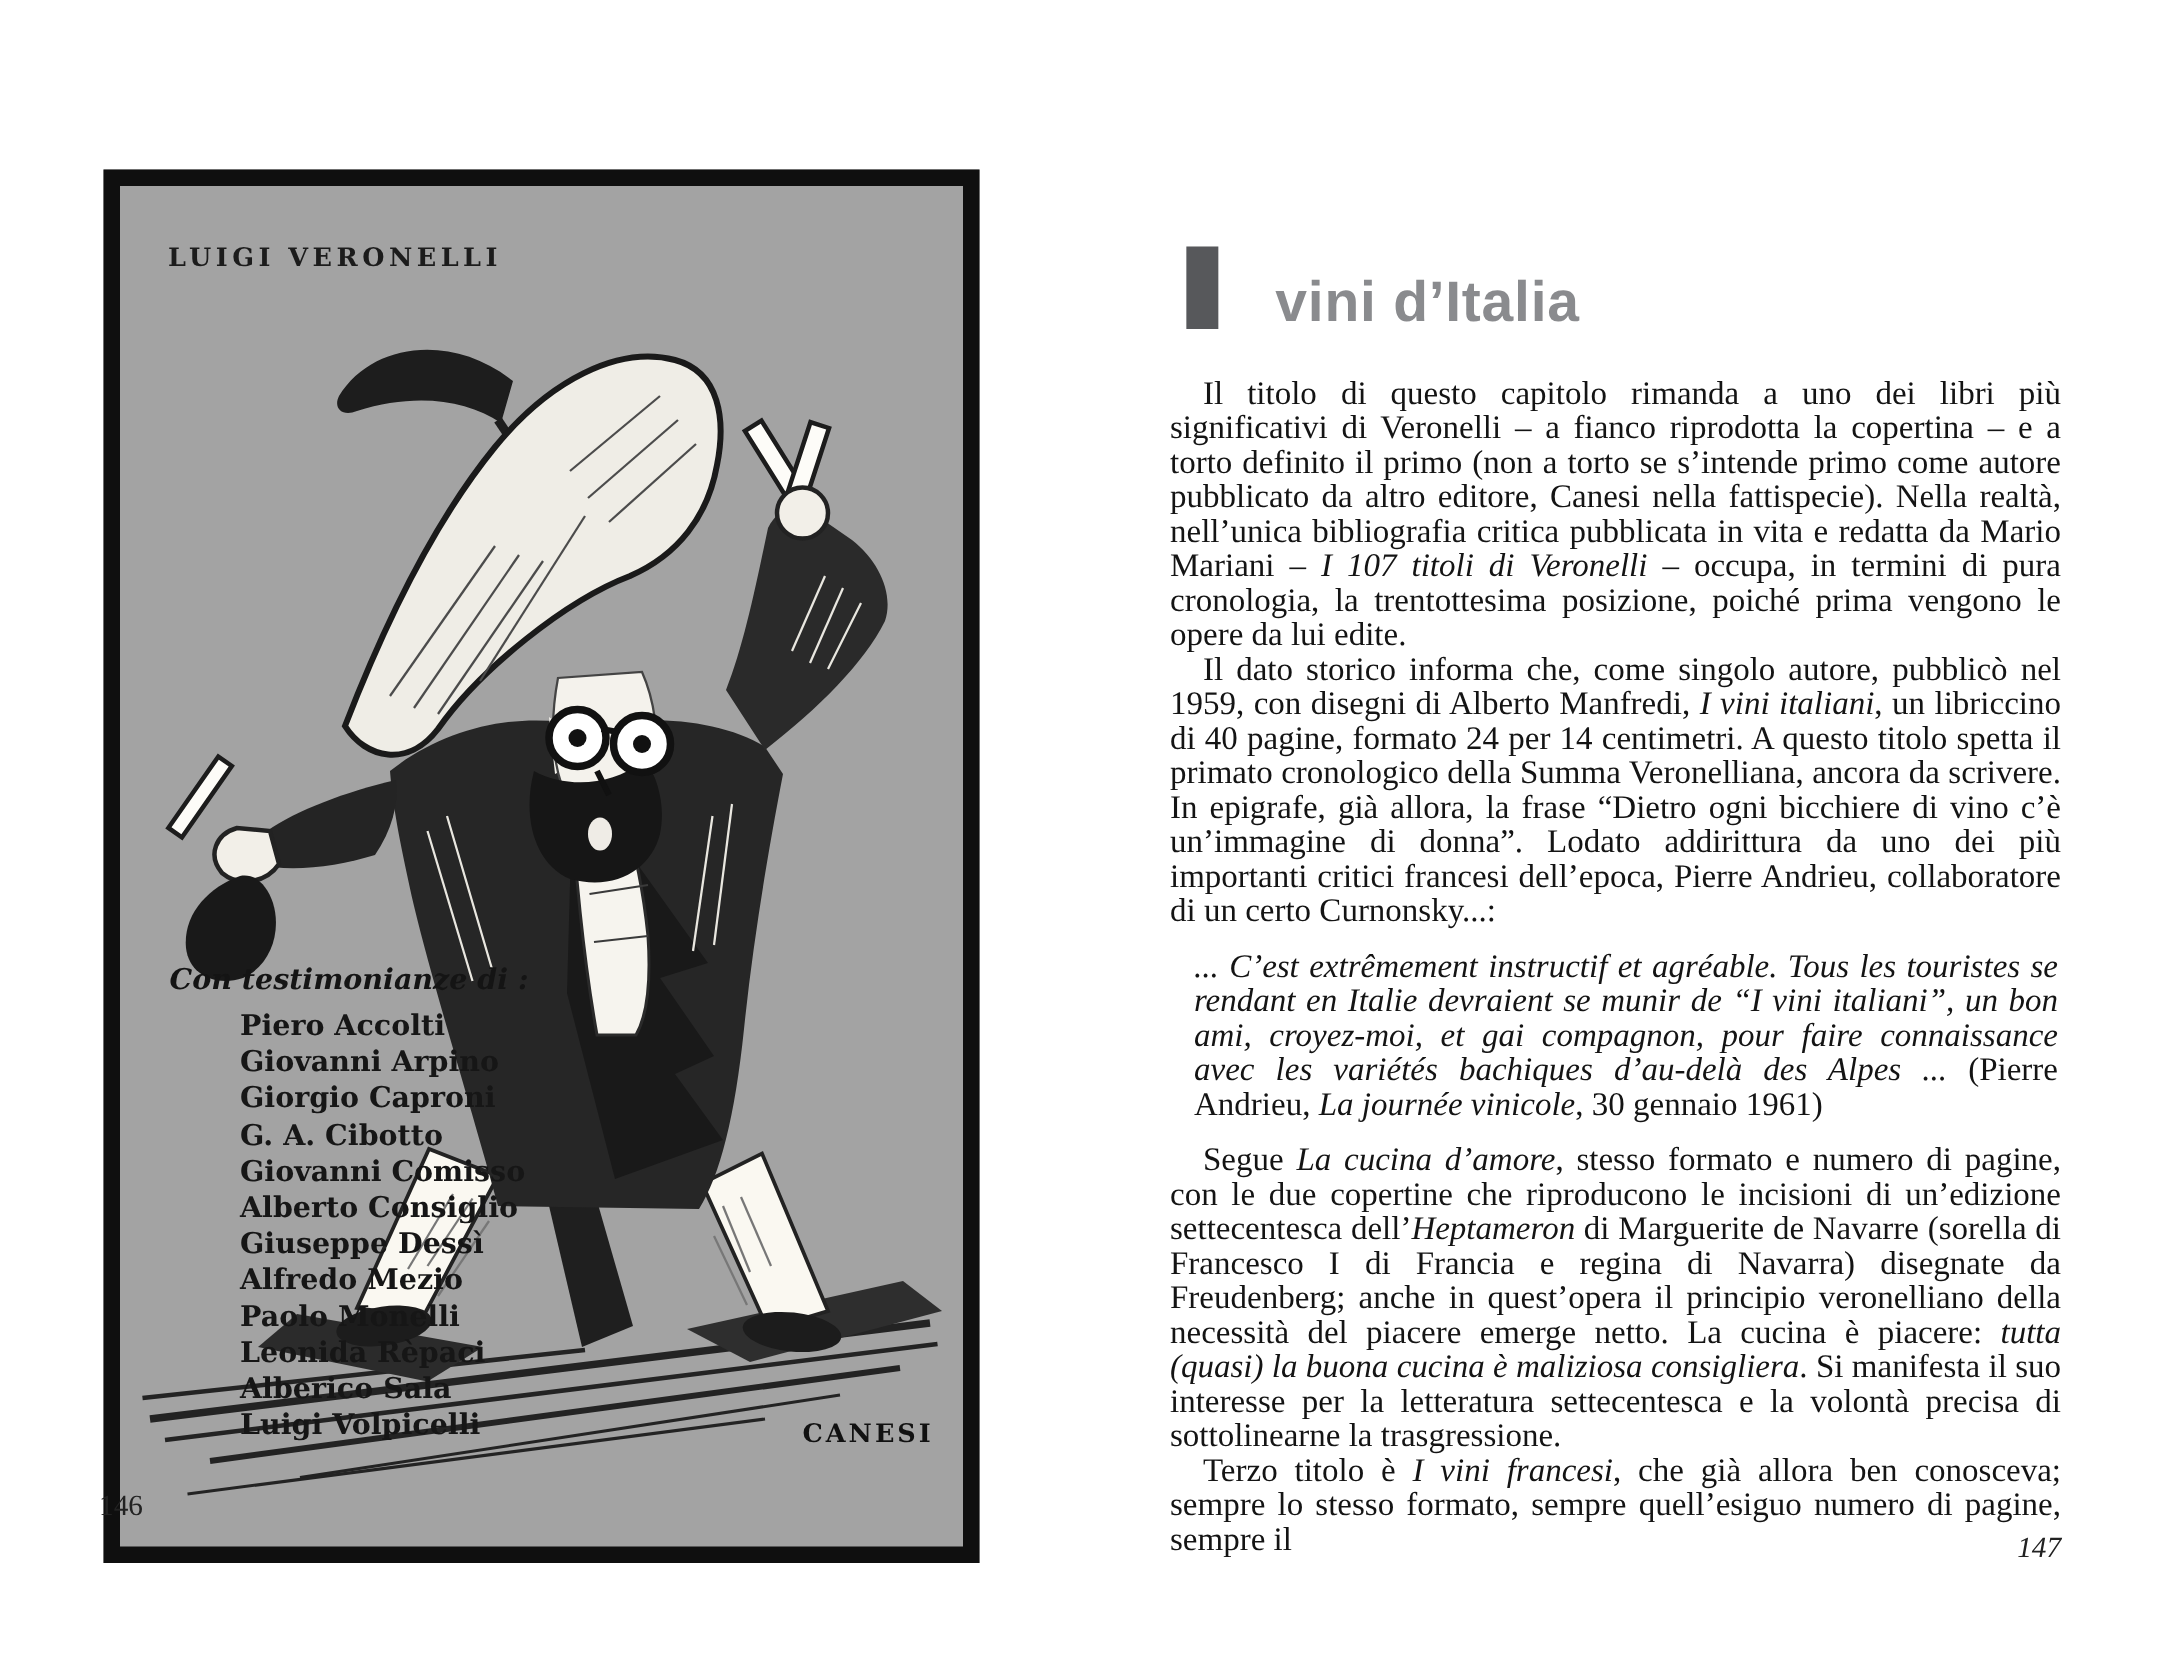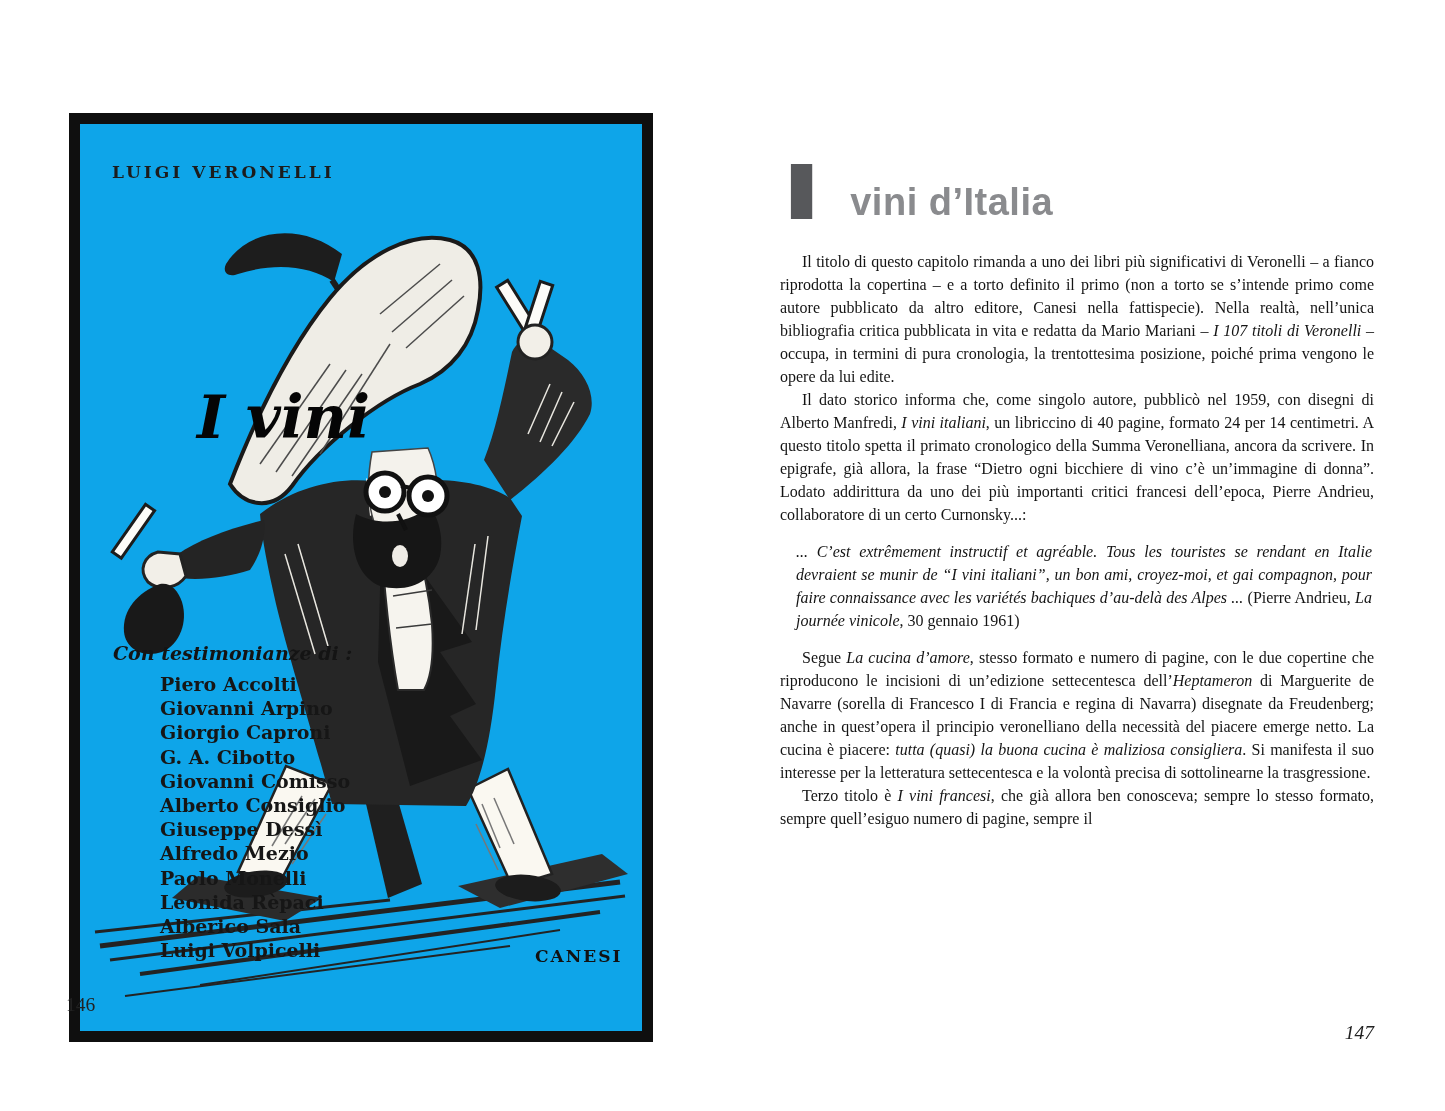--- a/index.html
+++ b/index.html
@@ -3,21 +3,21 @@
 <meta charset="utf-8">
 <style>
   html,body{margin:0;padding:0;}
   body{
     width:1445px;height:1111px;position:relative;background:#ffffff;
     font-family:"Liberation Serif", serif;color:#161616;overflow:hidden;
   }
   
   .cover{
     position:absolute;left:69px;top:113px;width:584px;height:929px;
-    background:#0ea5e9;border:11px solid #0f0f0f;box-sizing:border-box;
+    background:#a3a3a3;border:11px solid #0f0f0f;box-sizing:border-box;
   }
   .cover-inner{position:relative;width:100%;height:100%;}
   .cover-author{
     position:absolute;left:32px;top:38px;
     font-family:"DejaVu Serif", serif;font-size:17px;font-weight:700;
     letter-spacing:3px;color:#1c1c1c;white-space:nowrap;
   }
   .cover-art{position:absolute;left:0;top:60px;width:562px;height:847px;}
   .cover-title1,.cover-title2{
     position:absolute;font-family:"DejaVu Serif", serif;font-style:italic;
@@ -53,21 +53,21 @@
     font-weight:700;font-size:80px;line-height:61px;
     transform:scaleX(1.85);transform-origin:left bottom;
   }
   .heading-rest{
     font-family:"Liberation Sans", sans-serif;font-weight:700;
     font-size:38px;line-height:38px;margin-left:47px;padding-bottom:1px;
     letter-spacing:0.5px;white-space:nowrap;
   }
   .body-col{
     position:absolute;left:780px;top:250px;width:594px;
-    font-size:16px;line-height:23px;text-align:justify;color:#141414;
+    font-size:22px;line-height:23px;text-align:justify;color:#141414;
   }
   .body-col p{margin:0;text-indent:22px;}
   .body-col .para-quote{
     margin:14px 2px 14px 0;padding-left:16px;text-indent:0;
   }
   .body-col i{font-style:italic;}
   .folio-right{
     position:absolute;left:780px;top:1022px;width:594px;text-align:right;
     font-size:19.5px;color:#222;font-style:italic;
   }
@@ -177,21 +177,20 @@
             <path d="M 196 288 L 266 186"></path>
             <path d="M 212 292 L 282 190"></path>
           <path d="M 240 270 L 310 160"></path>
             <path d="M 300 130 L 360 80"></path>
             <path d="M 312 148 L 372 96"></path>
           <path d="M 326 164 L 384 112"></path>
         </g>
       </g>
     </svg>
 
-    <div class="cover-title1">I vini</div>
 
     <div class="testimonials-label">Con testimonianze di :</div>
     <div class="testimonials-list">
         <div>Piero Accolti</div>
         <div>Giovanni Arpino</div>
         <div>Giorgio Caproni</div>
         <div>G. A. Cibotto</div>
         <div>Giovanni Comisso</div>
         <div>Alberto Consiglio</div>
         <div>Giuseppe Dessì</div>

